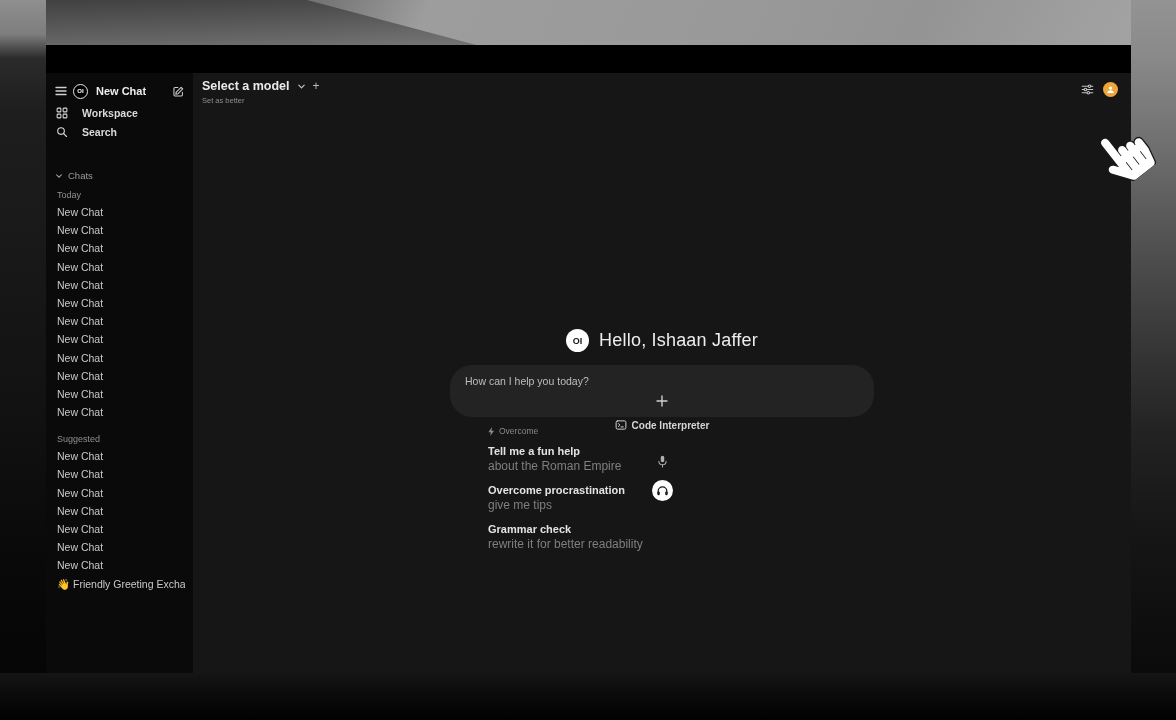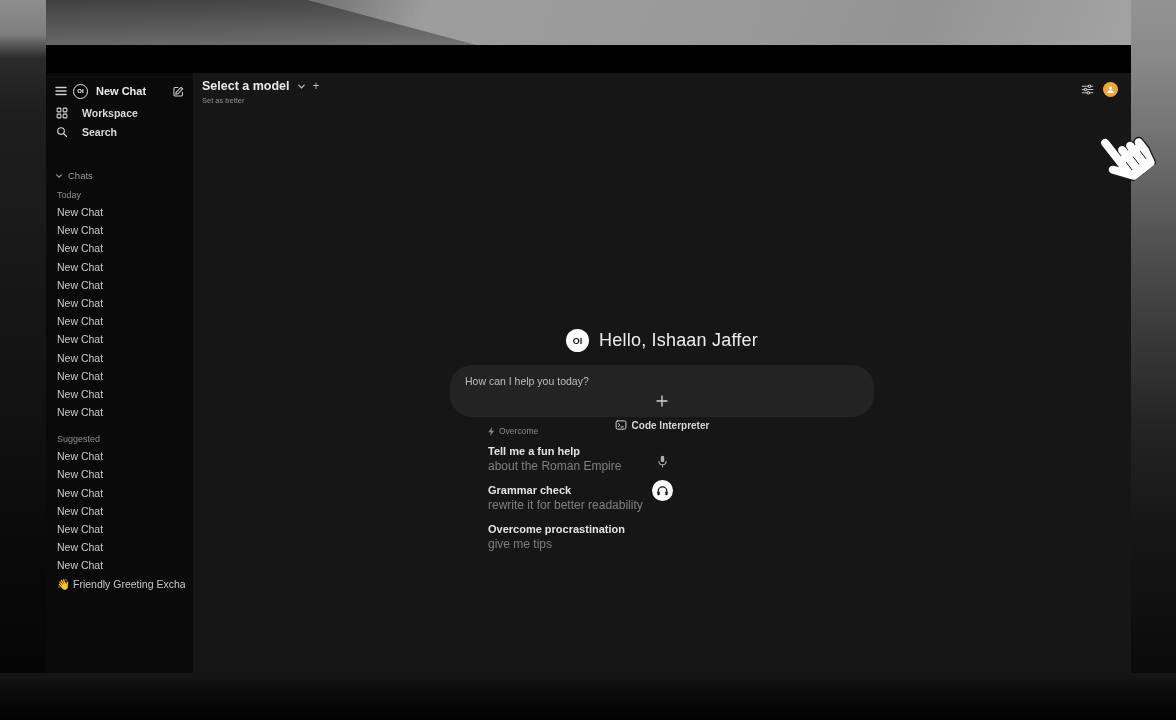--- a/index.html
+++ b/index.html
@@ -275,27 +275,27 @@
               <span>Overcome</span>
             </div>
             <div>
 
                 <div class="sugg-item">
                   <div class="sugg-title">Tell me a fun help</div>
                   <div class="sugg-sub">about the Roman Empire</div>
                 </div>
 
                 <div class="sugg-item">
+                  <div class="sugg-title">Overcome procrastination</div>
+                  <div class="sugg-sub">give me tips</div>
+                </div>
+
+                <div class="sugg-item">
                   <div class="sugg-title">Grammar check</div>
                   <div class="sugg-sub">rewrite it for better readability</div>
-                </div>
-
-                <div class="sugg-item">
-                  <div class="sugg-title">Overcome procrastination</div>
-                  <div class="sugg-sub">give me tips</div>
                 </div>
               </div>
           </div>
         </div>
       </main>
 
     </div>
   </div>
 
   <div class="cursor">

